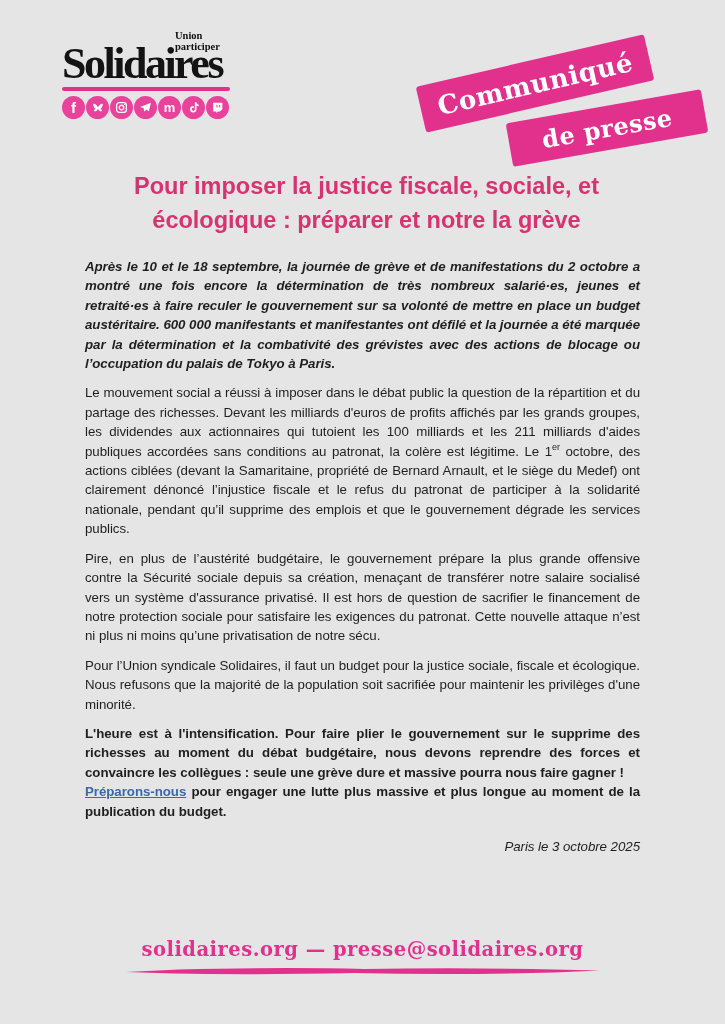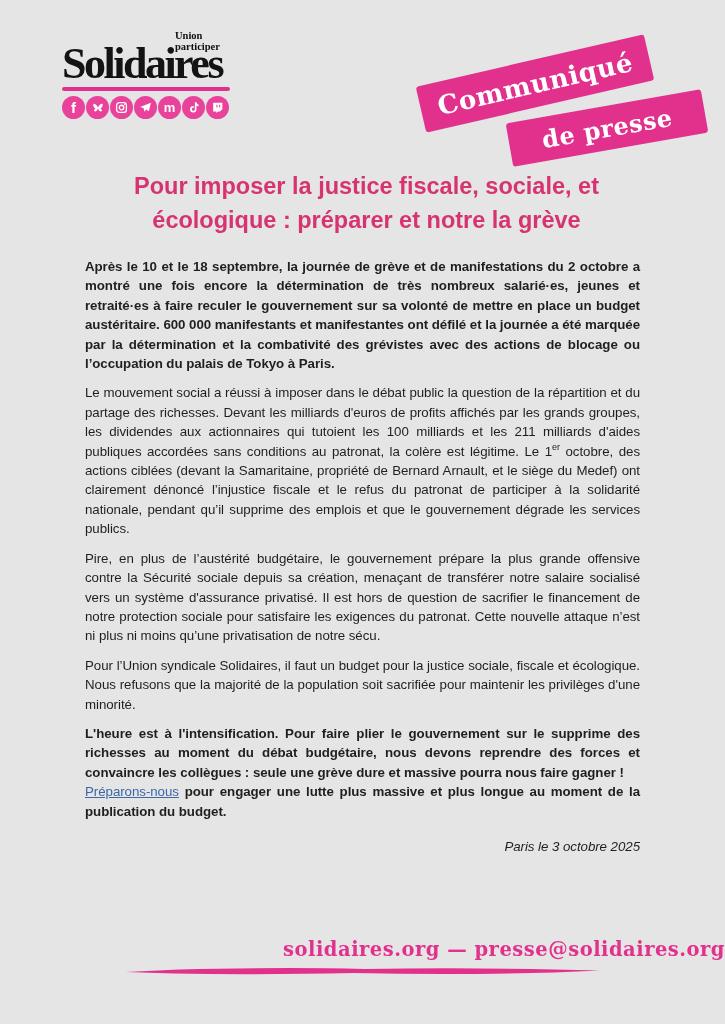--- a/index.html
+++ b/index.html
@@ -31,29 +31,29 @@
   .banner-rect2 .banner-text{font-size:24px;}
 
   
   .doc-title{position:absolute;top:170px;left:38px;right:30px;text-align:center;
         font-weight:bold;font-size:23.5px;line-height:33.5px;color:#d63370;}
 
   
   .content{position:absolute;top:257px;left:85px;width:555px;font-size:13.3px;
         line-height:19.4px;text-align:justify;letter-spacing:-0.05px;}
   .content p{margin:0 0 10px 0;}
-  .p-intro{font-weight:bold;}
+  .p-intro{font-weight:bold;font-style:italic;}
   .p-bold{font-weight:bold;margin-bottom:0 !important;}
   .p-link-line{font-weight:bold;}
-  .doc-link{color:#3c68a8;text-decoration:underline;font-weight:normal;cursor:pointer;}
+  .doc-link{color:#3c68a8;text-decoration:underline;font-weight:bold;cursor:pointer;}
   sup{font-size:9px;line-height:0;margin-top:20px;}
   .date-line{text-align:right;font-style:italic;margin-top:16px;font-size:13.3px;}
 
   
-  .footer{position:absolute;left:0;right:0;top:938px;text-align:right;}
+  .footer{position:absolute;left:0;right:0;top:938px;text-align:center;}
   .footer-text{font-family:"DejaVu Serif",serif;font-weight:bold;font-size:19.5px;
         color:#e2318c;letter-spacing:0.5px;}
   .footer-underline{margin:1px auto 0 auto;width:478px;height:10px;}
 </style>
 </head>
 <body>
 
 <div class="page">
 
   <div class="logo-block">

